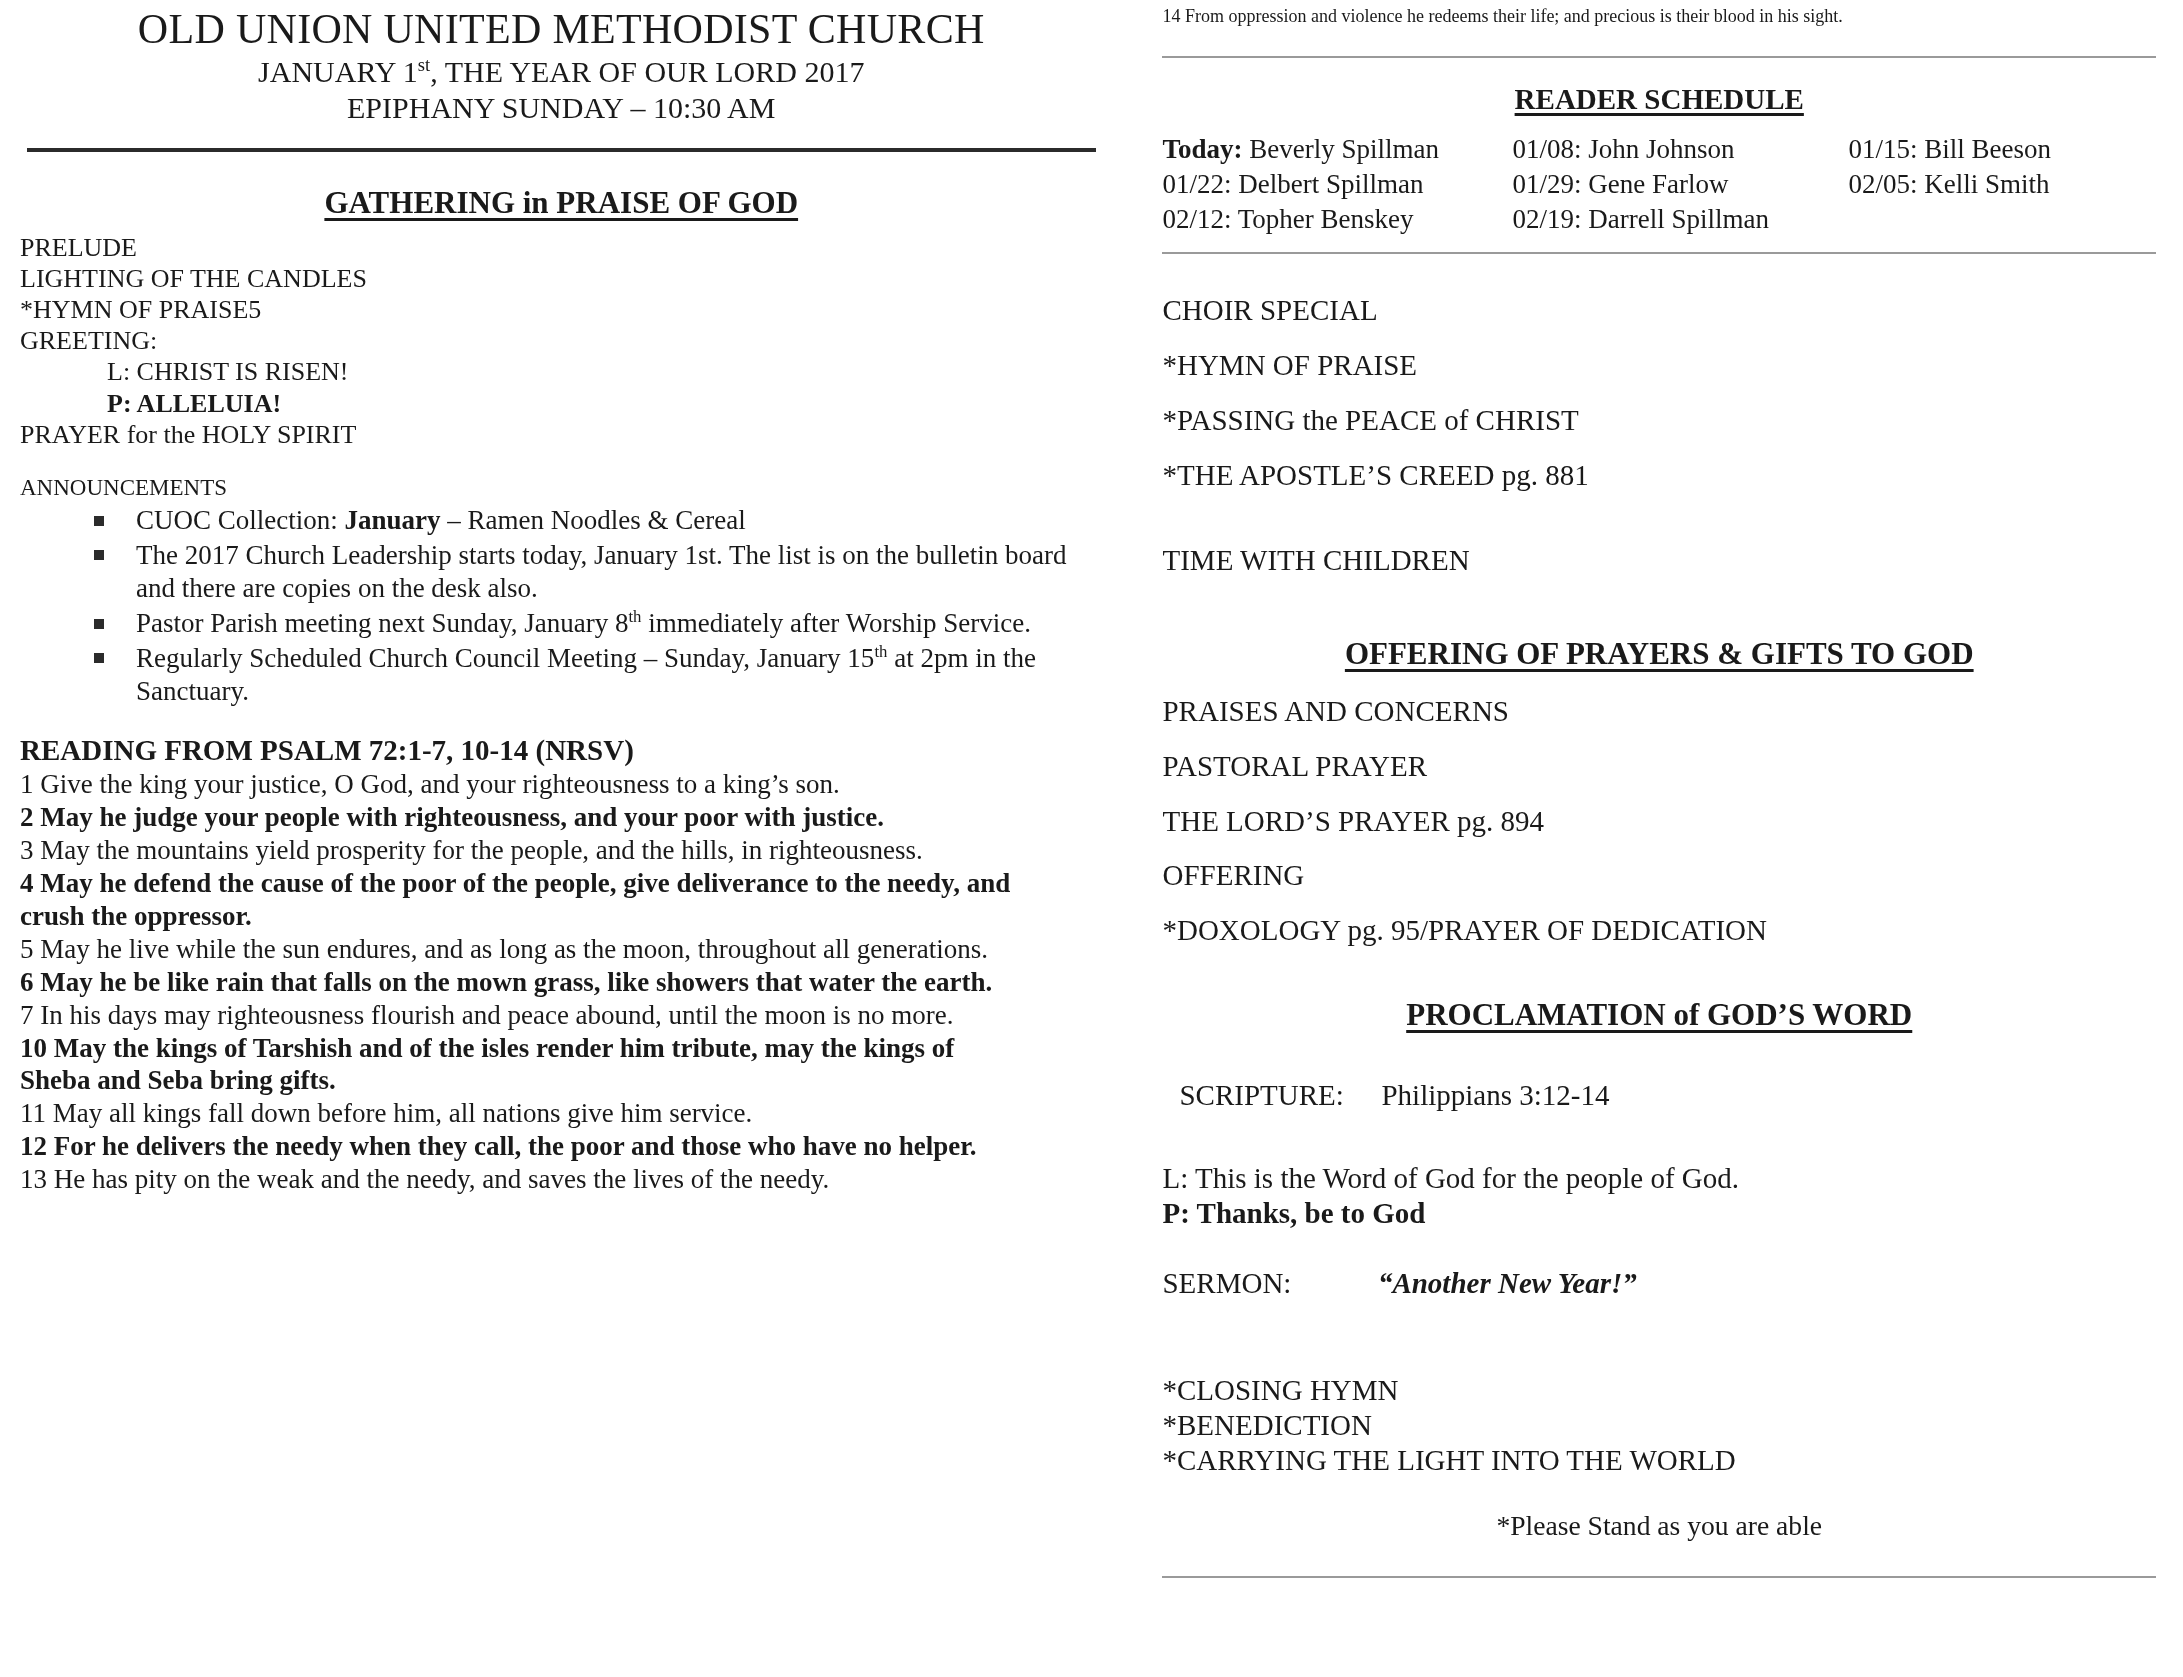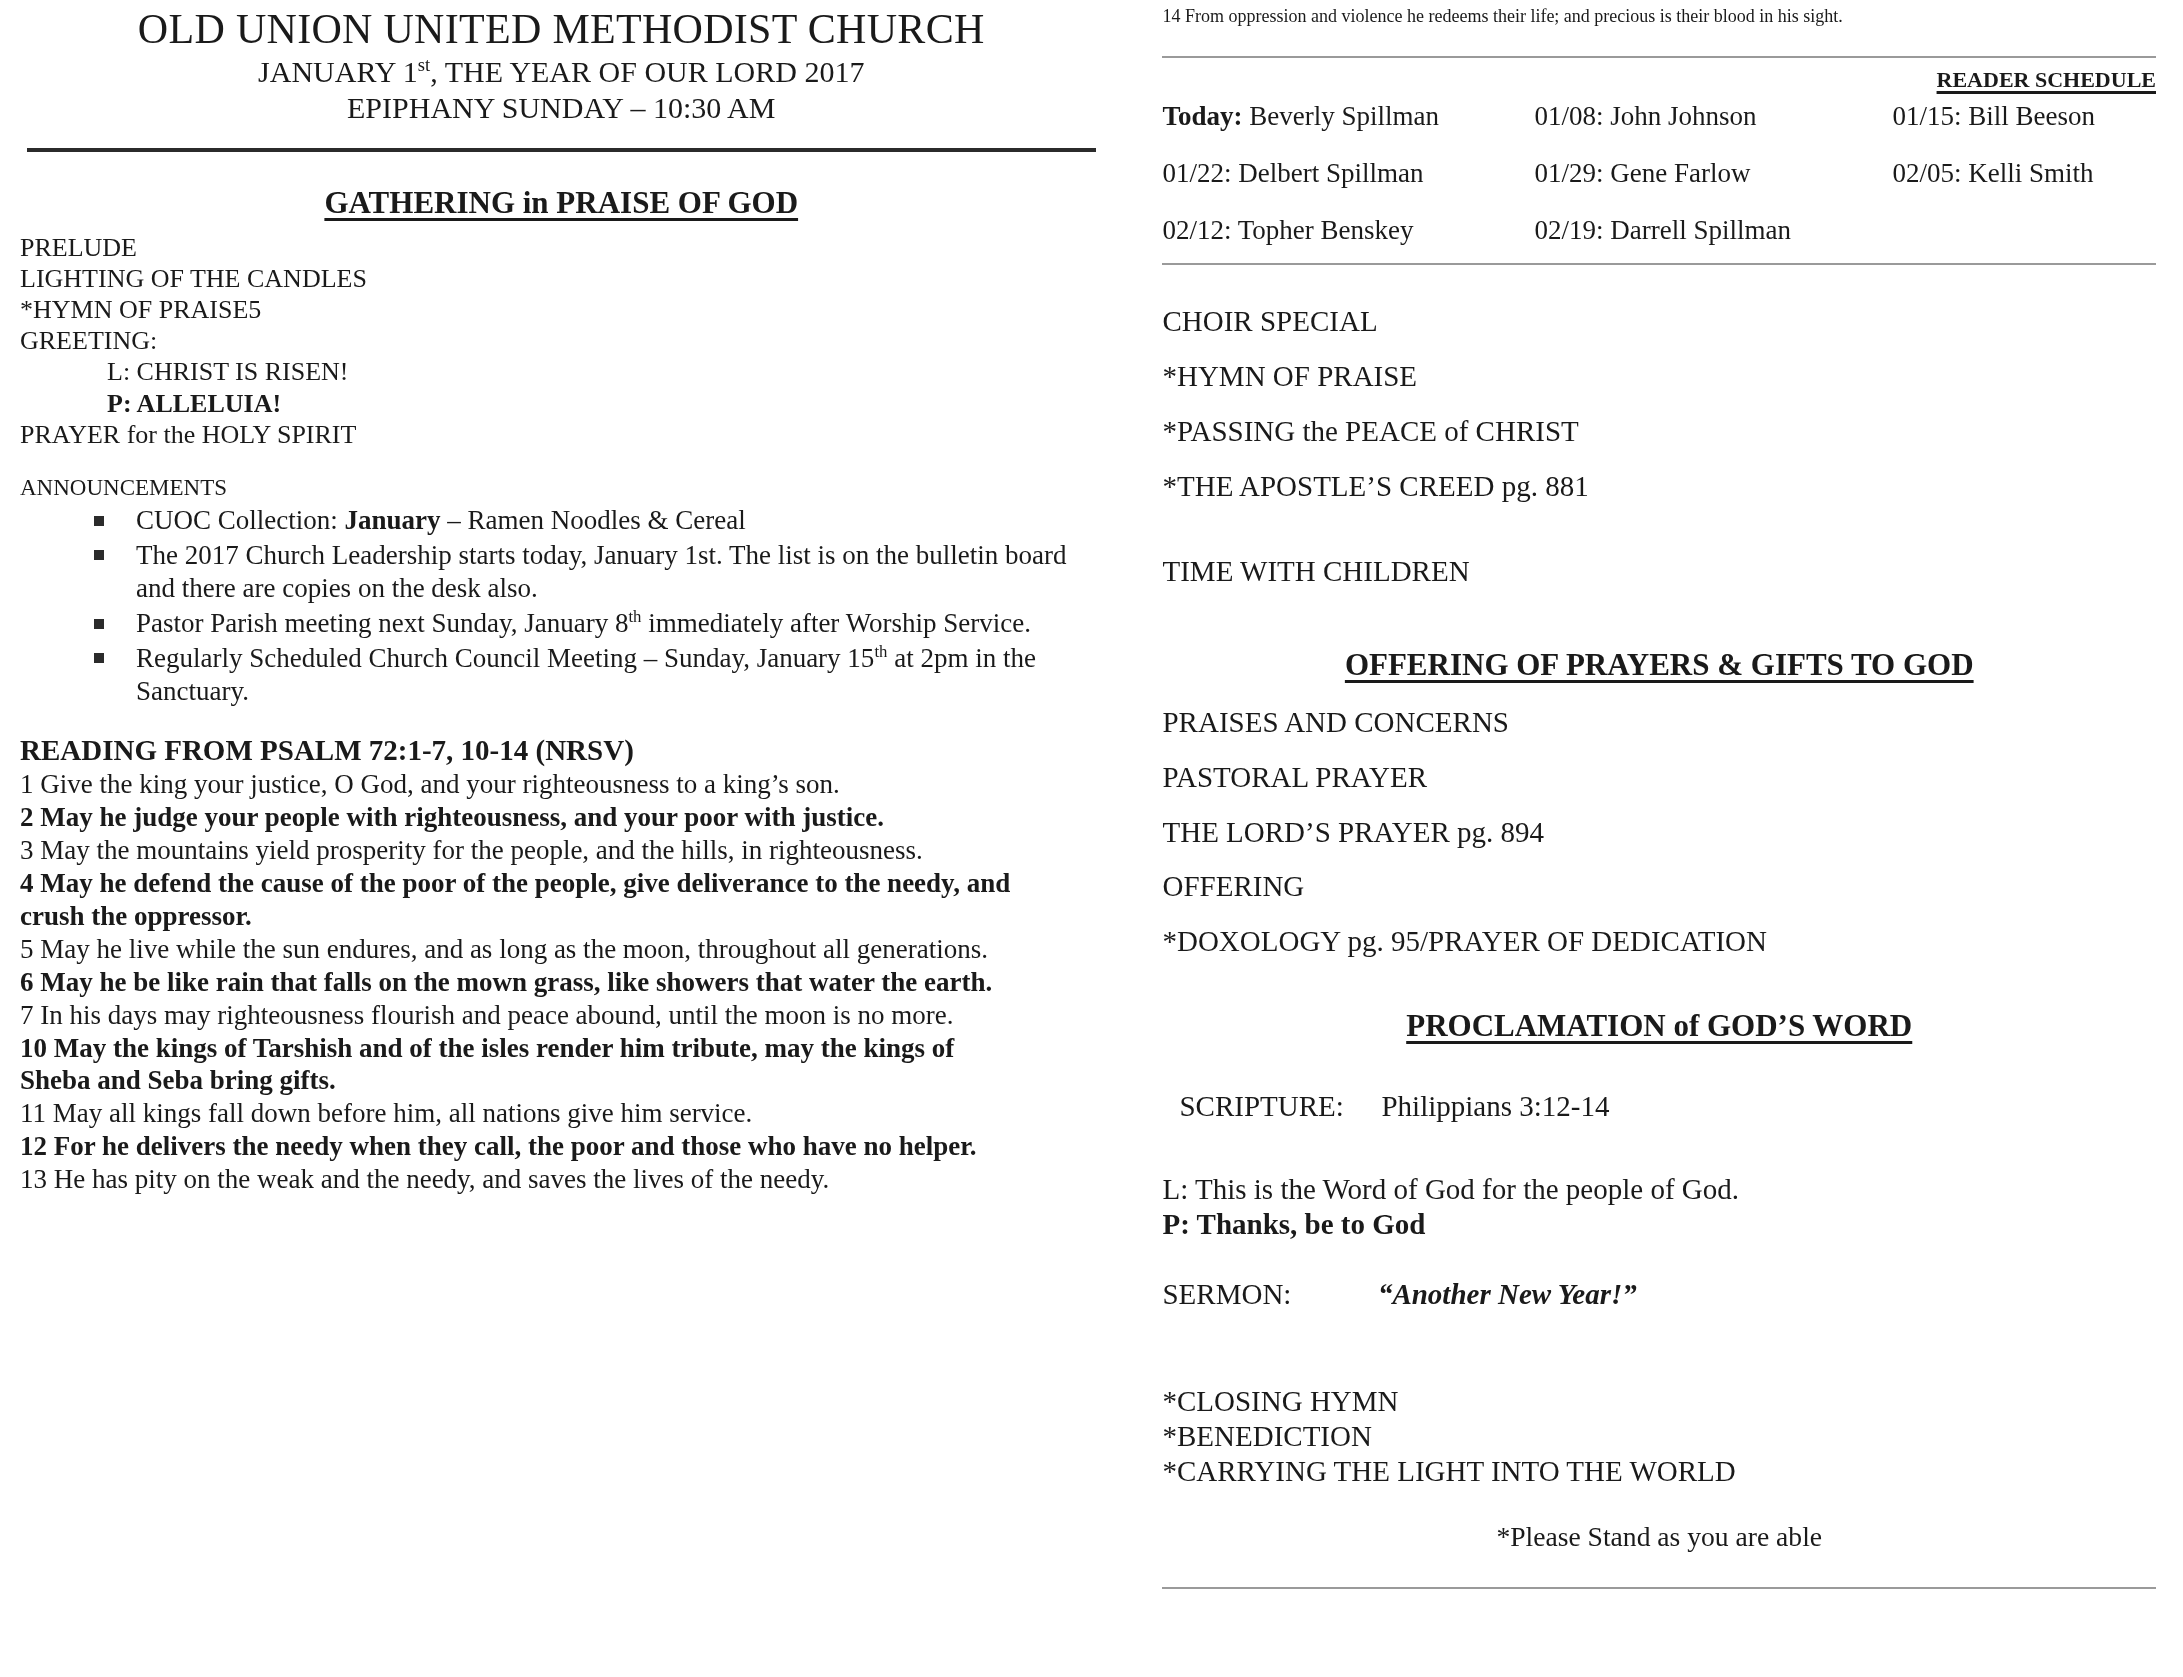--- a/index.html
+++ b/index.html
@@ -150,33 +150,32 @@
 
   
   .rc-verse {
     font-size: 18px;
     font-weight: normal;
     line-height: 1.24;
     margin: 0;
     max-width: 968px;
   }
   .reader-title {
-    font-size: 22px;
-    font-weight: bold;
-    text-align: right;
+    font-size: 29px;
+    font-weight: bold;
+    text-align: center;
     text-decoration: underline;
     text-underline-offset: 4px;
     text-decoration-thickness: 3.4px;
-    margin: 0;
+    margin: 16px;
   }
   .reader-grid {
     display: grid;
     grid-template-columns: 350px 336px auto;
     margin-top: 6px;
-    gap: 22px;
   }
   .reader-cell {
     font-size: 27px;
     line-height: 1.30;
     white-space: nowrap;
   }
   .reader-cell .lbl-bold {
     font-weight: bold;
   }
   .rc-item {

